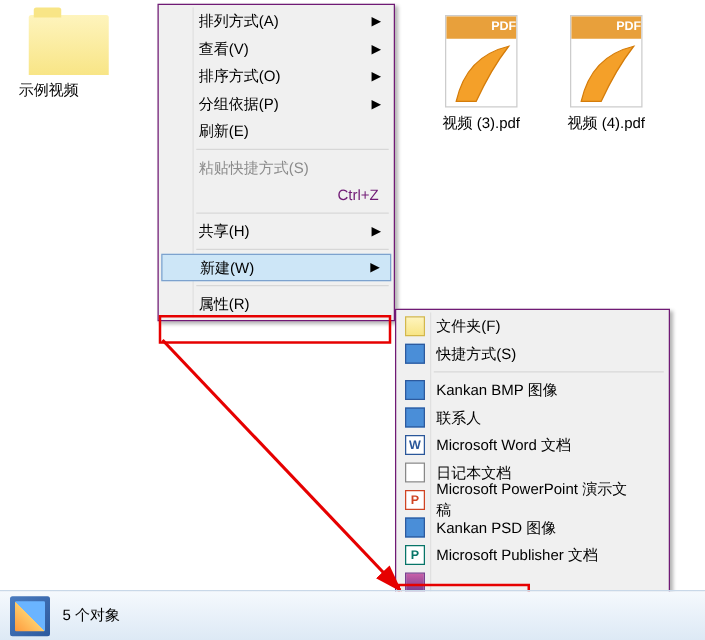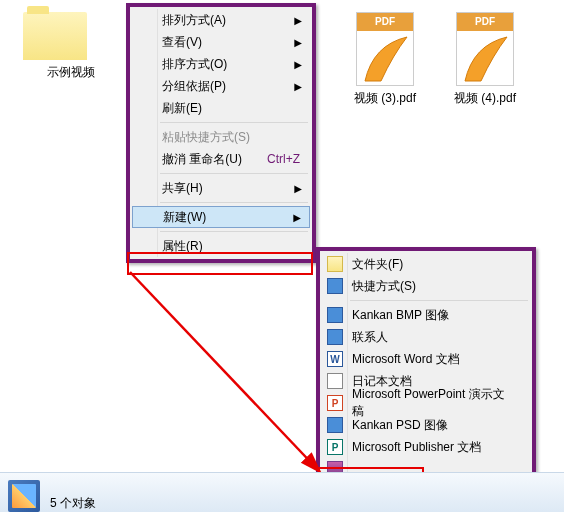--- a/index.html
+++ b/index.html
@@ -1,38 +1,38 @@
 <!DOCTYPE html>
 <html><head>
 <meta charset="utf-8">
 <style>
 *{box-sizing:border-box;margin:0;padding:0;font-family:"Microsoft YaHei","Segoe UI",sans-serif;font-size:12px}
 body{width:564px;height:512px;background:#fff;position:relative;overflow:hidden}
 .desktop{position:absolute;inset:0;background:#fff}
-.folder-item{position:absolute;left:15px;top:12px;width:80px;text-align:right}
+.folder-item{position:absolute;left:15px;top:12px;width:80px;text-align:left}
 .folder-icon{width:64px;height:48px;margin:0 auto 4px;background:linear-gradient(180deg,#fef4bd 0%,#f8e586 100%);border-radius:2px 2px 0 0;position:relative}
 .folder-icon::before{content:"";position:absolute;top:-6px;left:4px;width:22px;height:8px;background:#f8e586;border-radius:2px 2px 0 0}
 .folder-label{font-size:12px;color:#000}
 .pdf-item{position:absolute;top:12px;width:80px;text-align:center}
 .pdf-a{left:345px}.pdf-b{left:445px}
 .pdf-icon{width:58px;height:74px;margin:0 auto 4px;background:#fff;border:1px solid #ccc;position:relative;overflow:hidden}
-.pdf-band{position:absolute;top:0;left:0;right:0;height:18px;background:#e8a03b;color:#fff;font-weight:bold;font-size:10px;line-height:18px;text-align:center}
+.pdf-band{position:absolute;top:0;left:0;right:0;height:18px;background:#e8a03b;color:#fff;font-weight:bold;font-size:10px;line-height:18px;text-align:right}
 .swoosh{position:absolute;left:6px;top:22px;width:46px;height:48px}
-.menu{position:absolute;background:#f0f0f0;border:4px solid #701a75;box-shadow:2px 2px 3px rgba(0,0,0,.3);padding:2px}
+.menu{position:absolute;background:#f0f0f0;border:1px solid #701a75;box-shadow:2px 2px 3px rgba(0,0,0,.3);padding:2px}
 .menu1{left:126px;top:3px;width:190px}
 .menu2{left:316px;top:247px;width:220px}
 .menu-inner{background:#f0f0f0}
 .mi{display:flex;align-items:center;height:22px;padding:0 20px 0 30px;position:relative;cursor:default}
 .mi.hl{background:#cde6f7;border:1px solid #7da2ce}
 .mi.dis{color:#8c8c8c}
 .mi .arrow{position:absolute;right:8px;font-size:10px}
 .mi .sc{position:absolute;right:10px;color:#701a75}
 .sep{height:1px;background:#d7d7d7;margin:3px 2px 3px 28px}
 .iconbar{position:absolute;left:2px;top:2px;bottom:2px;width:26px;background:#f0f0f0;border-right:1px solid #e0e0e0}
-.statusbar{position:absolute;left:0;bottom:0;right:0;height:40px;background:linear-gradient(180deg,#f5f9fd,#dde9f5);border-top:1px solid #c9d8e8;display:flex;align-items:flex-end;padding-left:8px}
+.statusbar{position:absolute;left:0;bottom:0;right:0;height:40px;background:linear-gradient(180deg,#f5f9fd,#dde9f5);border-top:1px solid #c9d8e8;display:flex;align-items:center;padding-left:8px}
 .sb-icon{width:32px;height:32px;background:linear-gradient(135deg,#4a7bbf,#2d5a9e);border-radius:2px;margin-right:10px;position:relative}
 .sb-icon::after{content:"";position:absolute;inset:4px;background:linear-gradient(45deg,#ff9a3c,#ffcc6a 50%,#6ab4ff 50%);border-radius:1px}
 .arrow-line{position:absolute;left:120px;top:258px;width:210px;height:220px;pointer-events:none}
 .redbox{position:absolute;border:2px solid #e60000;pointer-events:none}
 .rb1{left:127px;top:252px;width:186px;height:23px}
 .rb2{left:318px;top:467px;width:106px;height:22px}
 .sm-ico{width:16px;height:16px;margin-right:8px;display:inline-flex;align-items:center;justify-content:center;font-size:10px;border:1px solid #999;background:#fff}
 .sm-folder{background:linear-gradient(#fef4bd,#f8e586);border-color:#d4b84a}
 .sm-blue{background:#4a8ed8;border-color:#2d5a9e;color:#fff}
 .sm-word{border-color:#2a579a;color:#2a579a;font-weight:bold}
@@ -92,21 +92,20 @@
           <span class="arrow">▶</span>
         </div>
         <div class="mi">
           <span>刷新(E)</span>
         </div>
         <div class="sep"></div>
         <div class="mi dis">
           <span>粘贴快捷方式(S)</span>
         </div>
         <div class="mi">
-          <span>撤消 重命名(U)</span>
           <span class="sc">Ctrl+Z</span>
         </div>
         <div class="sep"></div>
         <div class="mi">
           <span>共享(H)</span>
           <span class="arrow">▶</span>
         </div>
         <div class="sep"></div>
         <div class="mi hl">
           <span>新建(W)</span>

